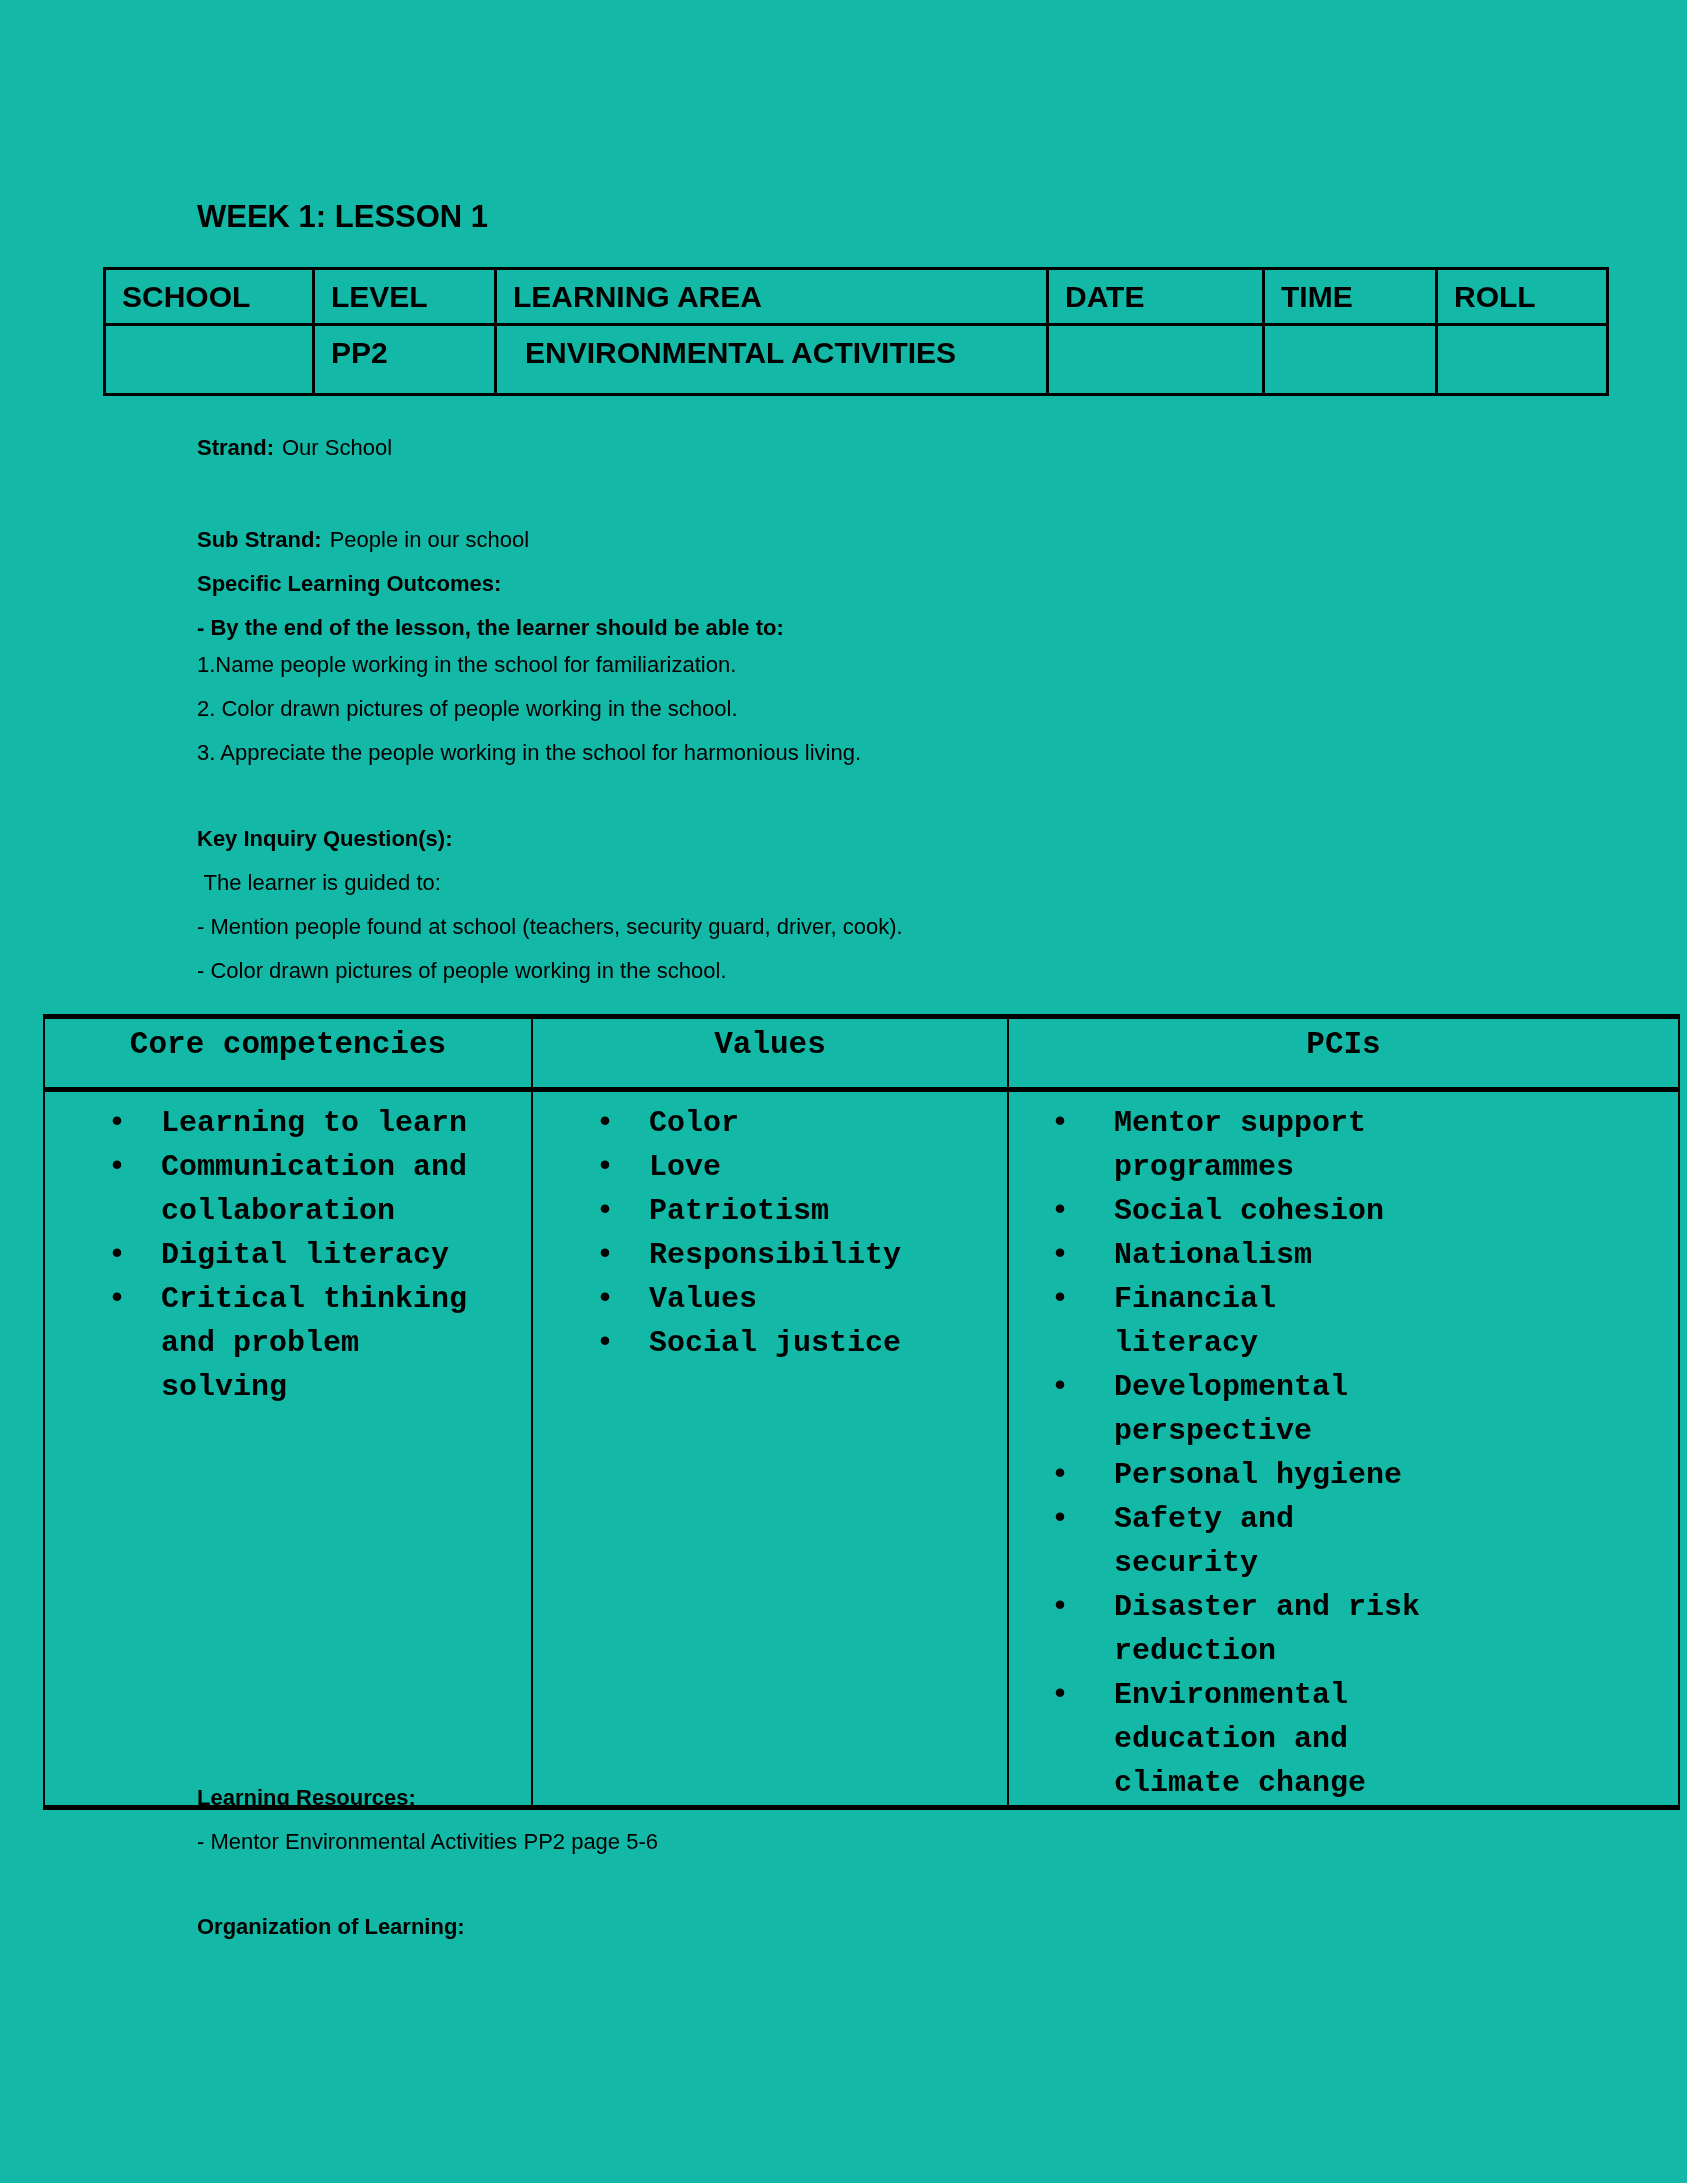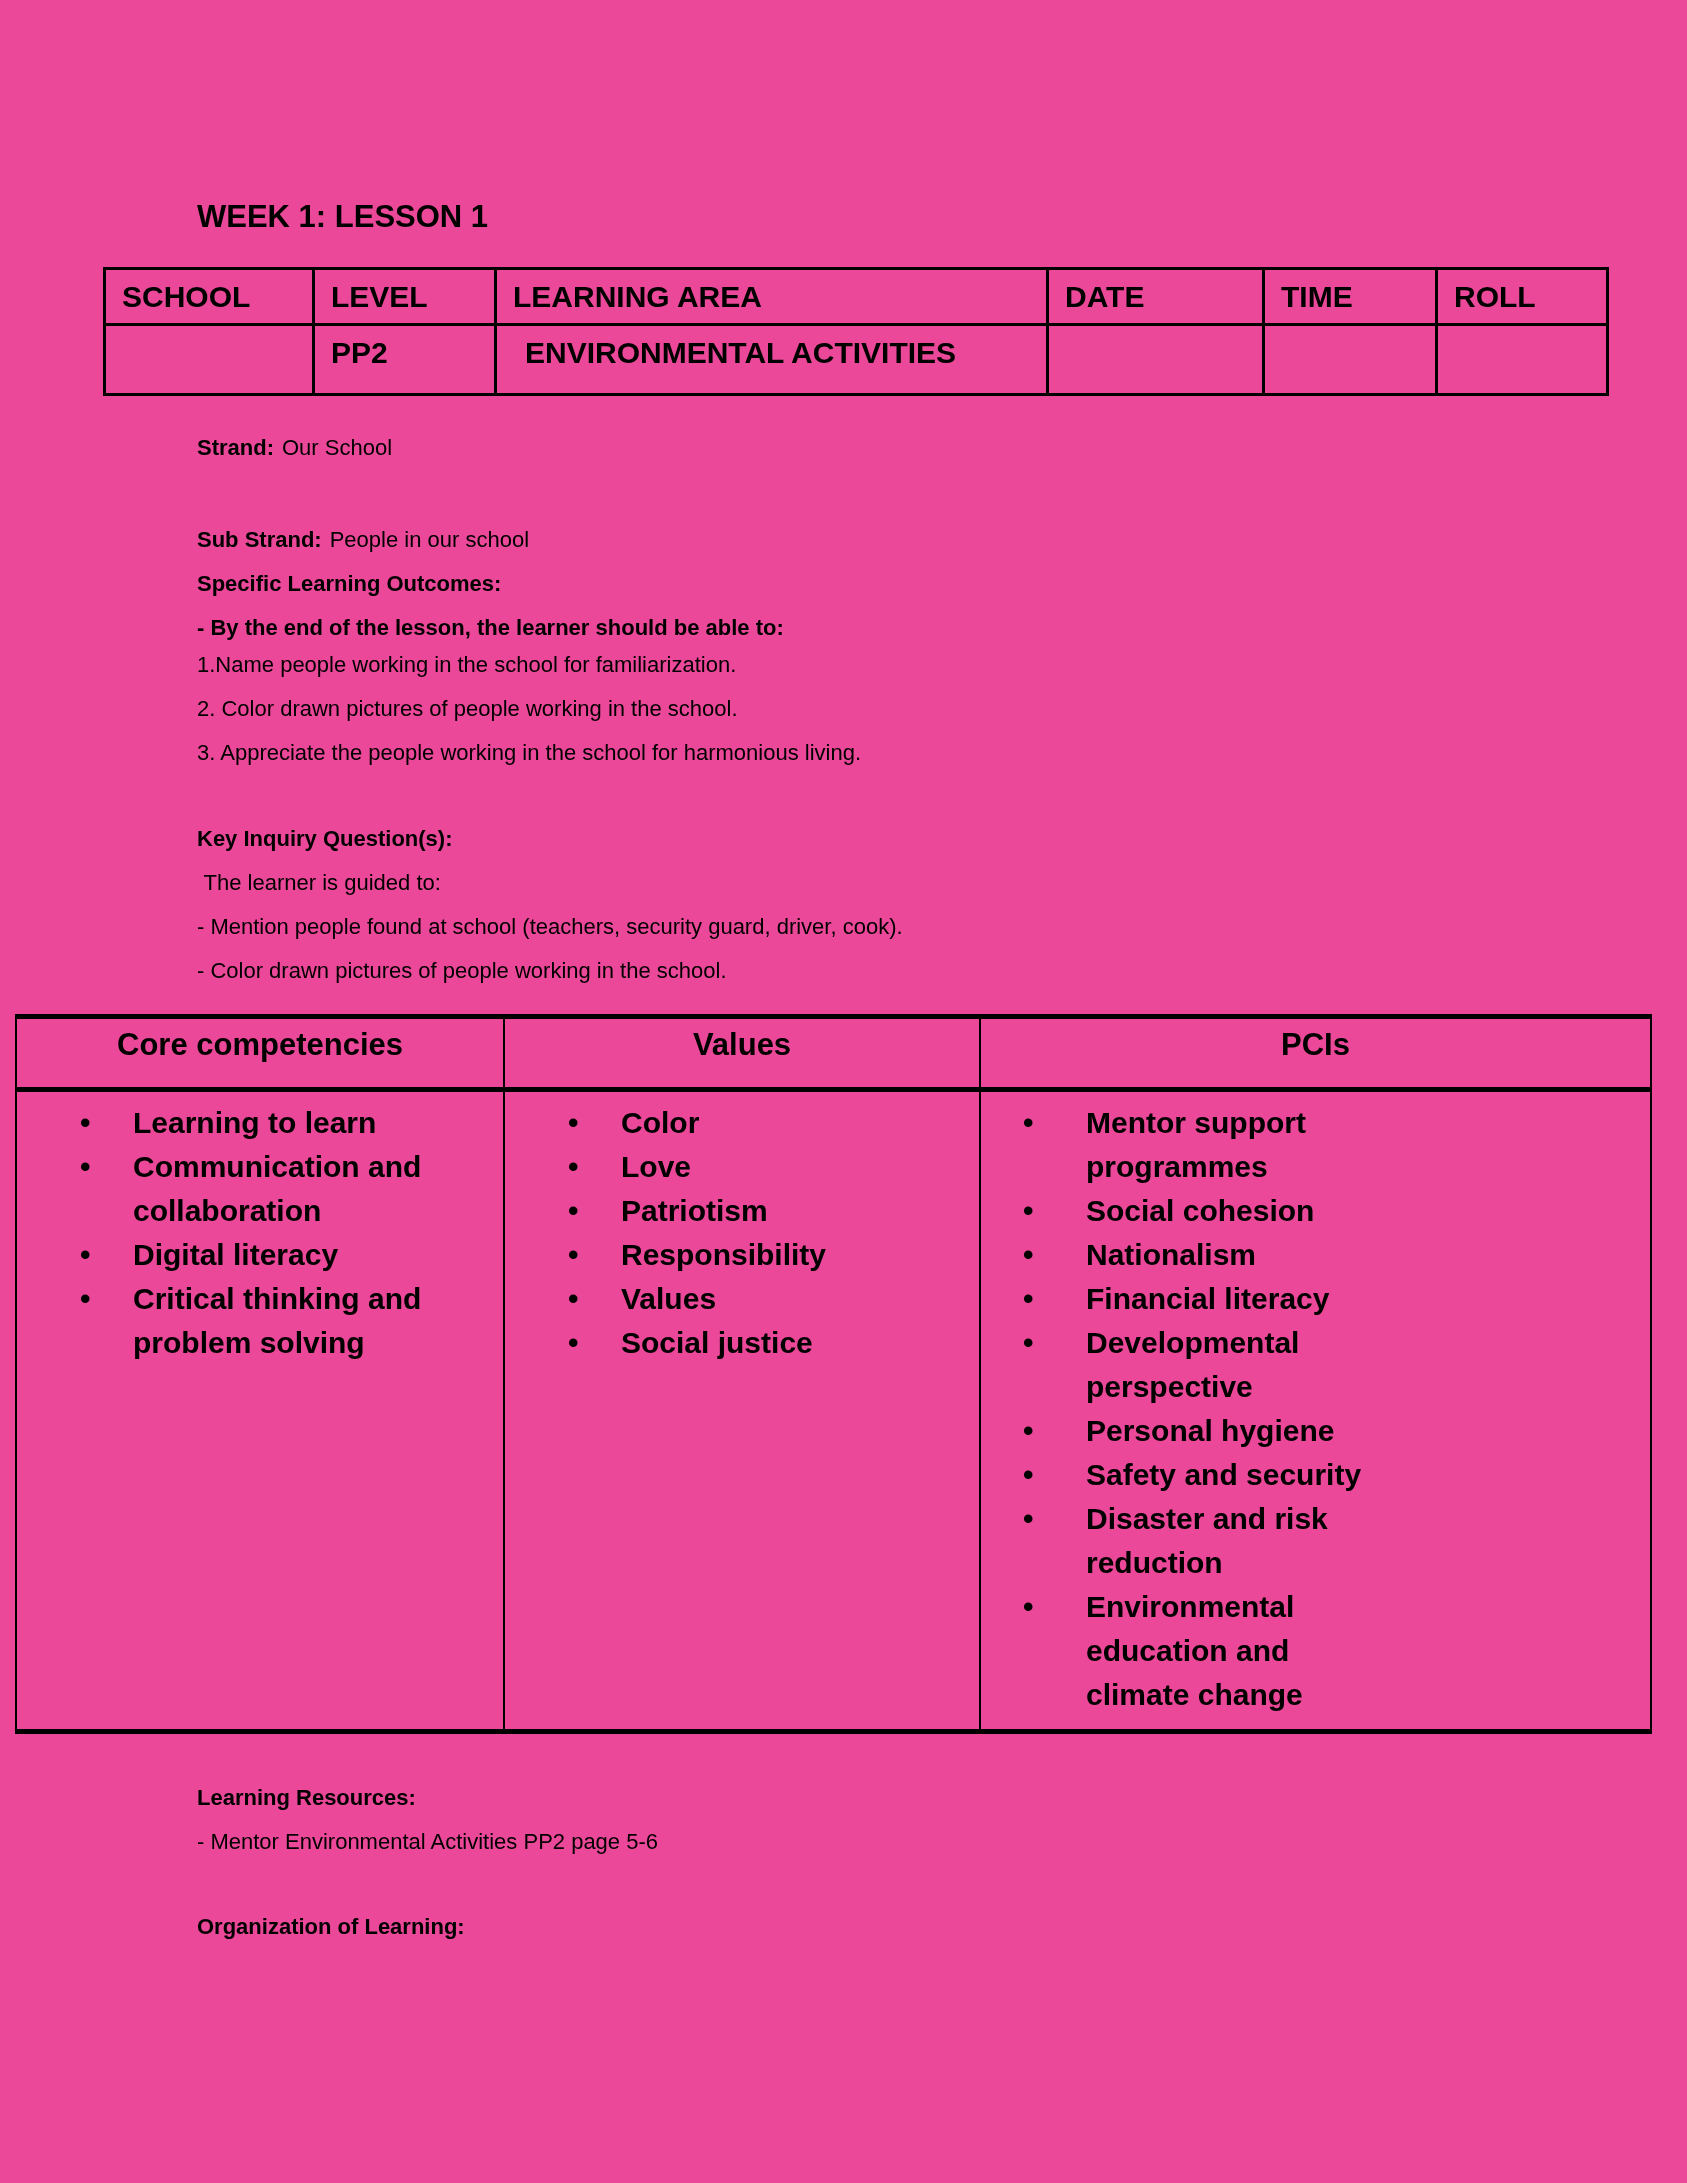--- a/index.html
+++ b/index.html
@@ -1,19 +1,19 @@
 <!DOCTYPE html>
 <html style="font-size:10.6px"><head>
 <meta charset="utf-8">
 <style>
   * { margin:0; padding:0; box-sizing:border-box; }
   html,body { background:#ffffff; }
   .page {
     position:relative; width:1687px; height:2183px;
-    background:#ec4899; color:#000;
+    background:#14b8a6; color:#000;
     font-family:"Liberation Sans","DejaVu Sans",sans-serif;
     overflow:hidden;
   }
   .title {
     position:absolute; left:197px; top:195px;
     font-size:31px; font-weight:700; line-height:44px;
   }
   
   .info-table {
     position:absolute; left:103px; top:267px; width:1503px;
@@ -32,23 +32,23 @@
   .p-substrand { top:518px; }
   .p-outcomes { top:643px; }
   .p-kiq { top:817px; }
   .p-resources { top:1776px; }
   .p-org { top:1905px;text-align:right; }
   .b { font-weight:700; }
   .v { margin-left:8px; }
   .lead-space { padding-left:6.6px; }
   
   .matrix-table {
-    position:absolute; left:15px; top:1014px; width:1634px;
+    position:absolute; left:43px; top:1014px; width:1634px;
     border-collapse:collapse; table-layout:fixed;
-    font-family:Liberation Sans, sans-serif; font-weight:700;
+    font-family:Liberation Mono, monospace; font-weight:700;
   }
   .matrix-table th {
     border:2.6px solid #000; border-top:5.3px solid #000; border-bottom:5.3px solid #000;
     font-size:31px; text-align:center; vertical-align:top; padding-top:8px;
   }
   .matrix-table tr.hdr { height:73px; }
   .matrix-table tr.bod { height:642px; }
   .matrix-table td {
     border:2.6px solid #000; border-bottom:5.3px solid #000;
     vertical-align:top; font-size:30px; line-height:44px;

